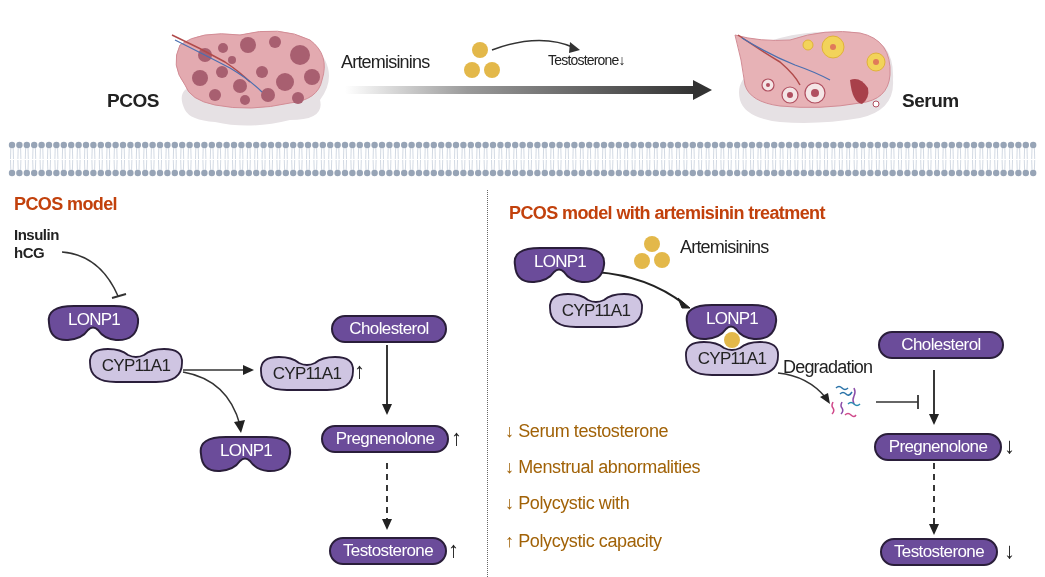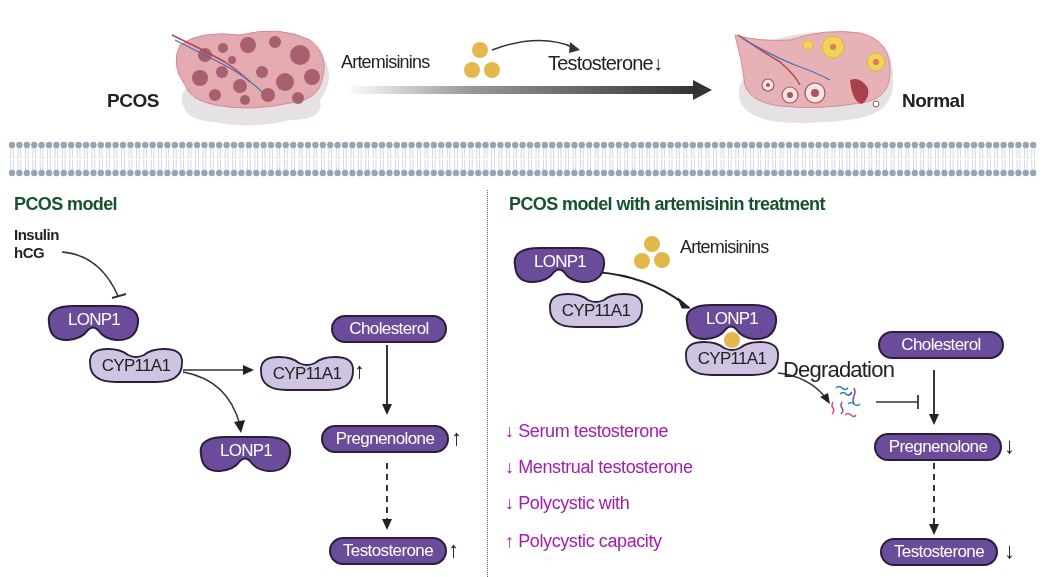--- a/index.html
+++ b/index.html
@@ -1,24 +1,24 @@
 <!DOCTYPE html>
 <html><head>
 <meta charset="utf-8">
 <style>
   html,body{margin:0;padding:0;background:#fff;}
   body{width:1045px;height:577px;position:relative;overflow:hidden;font-family:"Liberation Sans",sans-serif;color:#222;}
   .abs{position:absolute;}
   .bold{font-weight:bold;letter-spacing:-0.5px;}
   .cond{font-family:"Liberation Sans",sans-serif;letter-spacing:-0.8px;text-align:right;}
   .label-lg{font-size:19px;}
-  .title{font-size:18px;font-weight:bold;letter-spacing:-0.6px;color:#14532d;}
+  .title{font-size:18px;font-weight:bold;letter-spacing:-0.6px;color:#c2410c;}
   .pill{position:absolute;background:#6b4c9a;color:#fff;border:2px solid #2a1e3a;border-radius:16px;font-size:17px;letter-spacing:-0.6px;text-align:center;line-height:24px;height:24px;box-sizing:content-box;}
   .arrow-sym{position:absolute;font-size:22px;color:#222;}
-  .outcome{position:absolute;font-size:18px;letter-spacing:-0.4px;color:#a21caf;}
+  .outcome{position:absolute;font-size:18px;letter-spacing:-0.4px;color:#a16207;}
   svg text{font-family:"Liberation Sans",sans-serif;}
 </style>
 </head>
 <body>
 
 <svg class="abs" style="left:0;top:0" width="1045" height="140">
   <defs>
     <linearGradient id="mainArrowGrad" x1="0" x2="1" y1="0" y2="0">
       <stop offset="0" stop-color="#ffffff"></stop>
       <stop offset="0.35" stop-color="#9a9a9a"></stop>
@@ -87,23 +87,23 @@
         <circle cx="815" cy="93" r="4"></circle>
       </g>
     <path d="M850 80 Q860 76 868 88 Q870 98 862 104 Q852 102 850 80Z" fill="#a8404a"></path>
     <circle cx="876" cy="104" r="3" fill="#fff" stroke="#b05060"></circle>
     <path d="M738 35 Q760 50 780 62 Q795 75 800 85" stroke="#b04a4a" stroke-width="1.5" fill="none"></path>
     <path d="M742 38 Q770 55 795 65 Q815 72 830 80" stroke="#4a6fb0" stroke-width="1.2" fill="none"></path>
   </g>
 </svg>
 
 <div class="abs bold label-lg" style="left:107px;top:90px;">PCOS</div>
-<div class="abs label-lg" style="left:902px;top:90px;font-weight:bold;letter-spacing:-0.5px;">Normal</div>
+<div class="abs label-lg" style="left:902px;top:90px;font-weight:bold;letter-spacing:-0.5px;">Serum</div>
 <div class="abs cond" style="left:341px;top:52px;font-size:18px;">Artemisinins</div>
-<div class="abs cond" style="left:548px;top:52px;font-size:20px;">
+<div class="abs cond" style="left:548px;top:52px;font-size:14px;">
   <span>Testosterone</span><span>↓</span>
 </div>
 
 <svg class="abs" style="left:8px;top:140px" width="1030" height="40" id="membrane">
     <circle cx="4" cy="5" r="3.2" fill="#97a4b6"></circle>
     <circle cx="4" cy="33" r="3.2" fill="#97a4b6"></circle>
     <path d="M2.8 8 L2.5 19 M5.2 8 L5.5 19" stroke="#c6cfdc" stroke-width="0.8"></path>
     <path d="M2.5 20 L2.8 30 M5.5 20 L5.2 30" stroke="#c6cfdc" stroke-width="0.8"></path>
     <circle cx="11.4" cy="5" r="3.2" fill="#97a4b6"></circle>
     <circle cx="11.4" cy="33" r="3.2" fill="#97a4b6"></circle>
@@ -702,21 +702,21 @@
   <path d="M5 20 Q2 3 30 3 L70 3 Q96 3 94 20 Q92 38 72 37 Q60 36 54 27 Q49 22 44 27 Q38 36 24 37 Q6 38 5 20Z" fill="#6b4c9a" stroke="#2a1e3a" stroke-width="2"></path>
   <text x="50" y="22" text-anchor="middle" fill="#fff" font-size="17" letter-spacing="-0.7">LONP1</text>
 </svg>
 
 <div class="pill" style="left:331px;top:315px;width:112px;">Cholesterol</div>
 <div class="pill" style="left:321px;top:425px;width:124px;">Pregnenolone</div>
 <div class="arrow-sym" style="left:451px;top:425px;">↑</div>
 <div class="pill" style="left:329px;top:537px;width:114px;">Testosterone</div>
 <div class="arrow-sym" style="left:448px;top:537px;">↑</div>
 
-<div class="abs title" style="left:509px;top:194px;">PCOS model with artemisinin treatment</div>
+<div class="abs title" style="left:509px;top:203px;">PCOS model with artemisinin treatment</div>
 
 <svg class="abs" style="left:488px;top:180px" width="557" height="397">
 
   <g>
     <circle cx="164" cy="64" r="8" fill="#e3b84a"></circle>
     <circle cx="154" cy="81" r="8" fill="#e3b84a"></circle>
     <circle cx="174" cy="80" r="8" fill="#e3b84a"></circle>
   </g>
 
   <path d="M108 92 Q160 96 196 124" stroke="#222" stroke-width="2" fill="none"></path>
@@ -755,24 +755,24 @@
   <path d="M4 18 Q3 4 22 4 Q35 4 42 10 Q50 14 58 10 Q65 4 78 4 Q97 4 96 18 Q96 37 70 37 L30 37 Q4 37 4 18Z" fill="#cfc5e2" stroke="#2a1e3a" stroke-width="1.8"></path>
   <text x="50" y="26" text-anchor="middle" fill="#222" font-size="17" letter-spacing="-0.7">CYP11A1</text>
 </svg>
 <svg class="abs" style="left:682px;top:302px" width="100" height="78">
   <path d="M5 20 Q2 3 30 3 L70 3 Q96 3 94 20 Q92 38 72 37 Q60 36 54 27 Q49 22 44 27 Q38 36 24 37 Q6 38 5 20Z" fill="#6b4c9a" stroke="#2a1e3a" stroke-width="2"></path>
   <text x="50" y="22" text-anchor="middle" fill="#fff" font-size="17" letter-spacing="-0.7">LONP1</text>
   <path d="M4 54 Q3 40 22 40 Q35 40 42 46 Q50 50 58 46 Q65 40 78 40 Q97 40 96 54 Q96 73 70 73 L30 73 Q4 73 4 54Z" fill="#cfc5e2" stroke="#2a1e3a" stroke-width="1.8"></path>
   <text x="50" y="62" text-anchor="middle" fill="#222" font-size="17" letter-spacing="-0.7">CYP11A1</text>
   <circle cx="50" cy="38" r="8" fill="#e3b84a"></circle>
 </svg>
-<div class="abs cond" style="left:783px;top:357px;font-size:22px;">Degradation</div>
+<div class="abs cond" style="left:783px;top:357px;font-size:18px;">Degradation</div>
 
 <div class="pill" style="left:878px;top:331px;width:122px;">Cholesterol</div>
 <div class="pill" style="left:874px;top:433px;width:124px;">Pregnenolone</div>
 <div class="arrow-sym" style="left:1004px;top:433px;">↓</div>
 <div class="pill" style="left:880px;top:538px;width:114px;">Testosterone</div>
 <div class="arrow-sym" style="left:1004px;top:538px;">↓</div>
 
 <div class="outcome" style="left:505px;top:421px;"><span>↓</span> <span>Serum testosterone</span></div>
-<div class="outcome" style="left:505px;top:457px;"><span>↓</span> <span>Menstrual testosterone</span></div>
+<div class="outcome" style="left:505px;top:457px;"><span>↓</span> <span>Menstrual abnormalities</span></div>
 <div class="outcome" style="left:505px;top:493px;"><span>↓</span> <span>Polycystic with</span></div>
 <div class="outcome" style="left:505px;top:531px;"><span>↑</span> <span>Polycystic capacity</span></div>
 
 </body></html>

